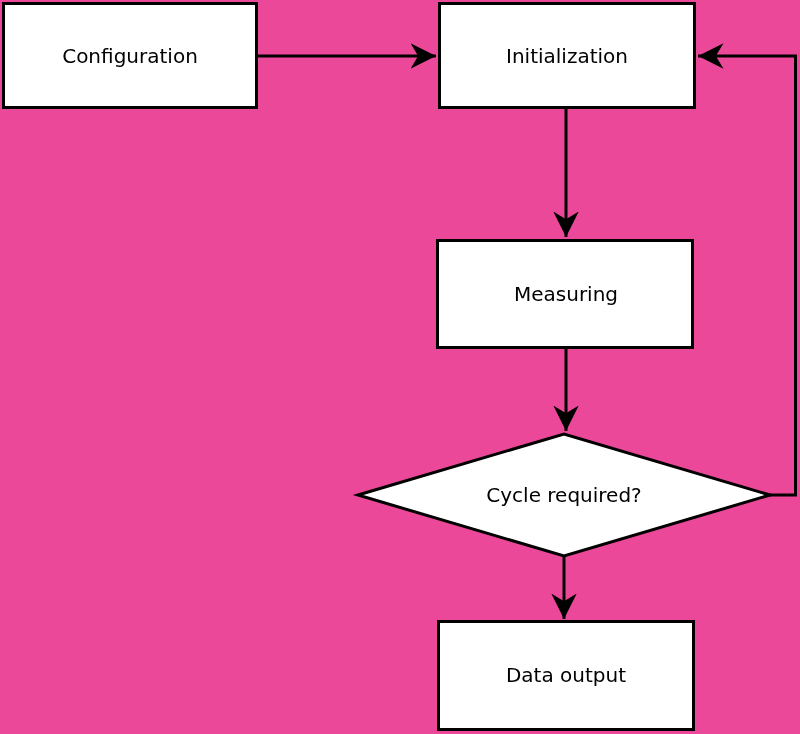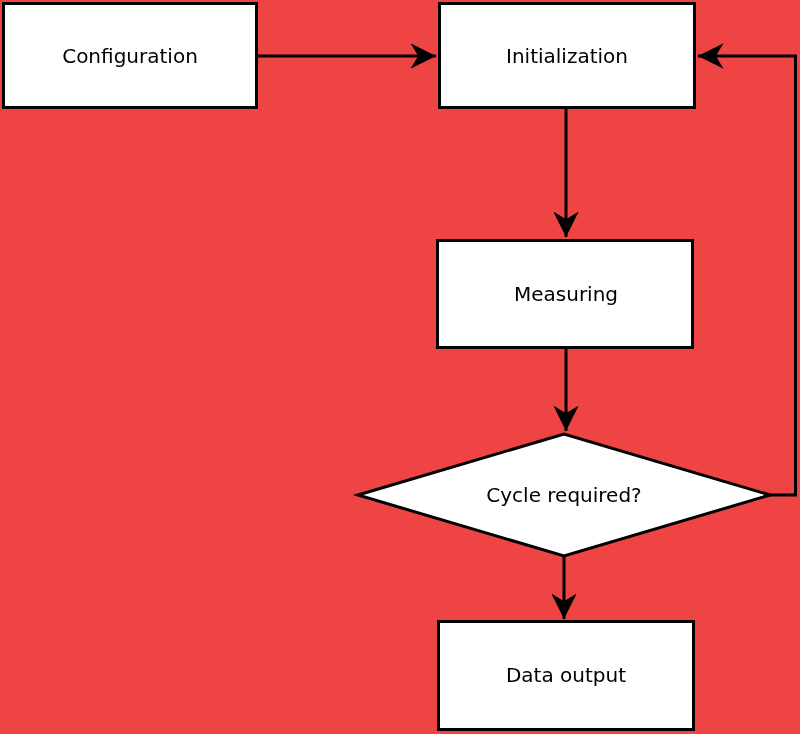--- a/index.html
+++ b/index.html
@@ -4,21 +4,21 @@
 <style>
   html, body {
     margin: 0;
     padding: 0;
     background: #ffffff;
   }
   .canvas {
     position: relative;
     width: 800px;
     height: 734px;
-    background: #ef4444;
+    background: #ec4899;
     font-family: "DejaVu Sans", "Liberation Sans", sans-serif;
     overflow: hidden;
   }
   svg {
     display: block;
   }
   .node-shape {
     fill: #ffffff;
     stroke: #000000;
     stroke-width: 3;

